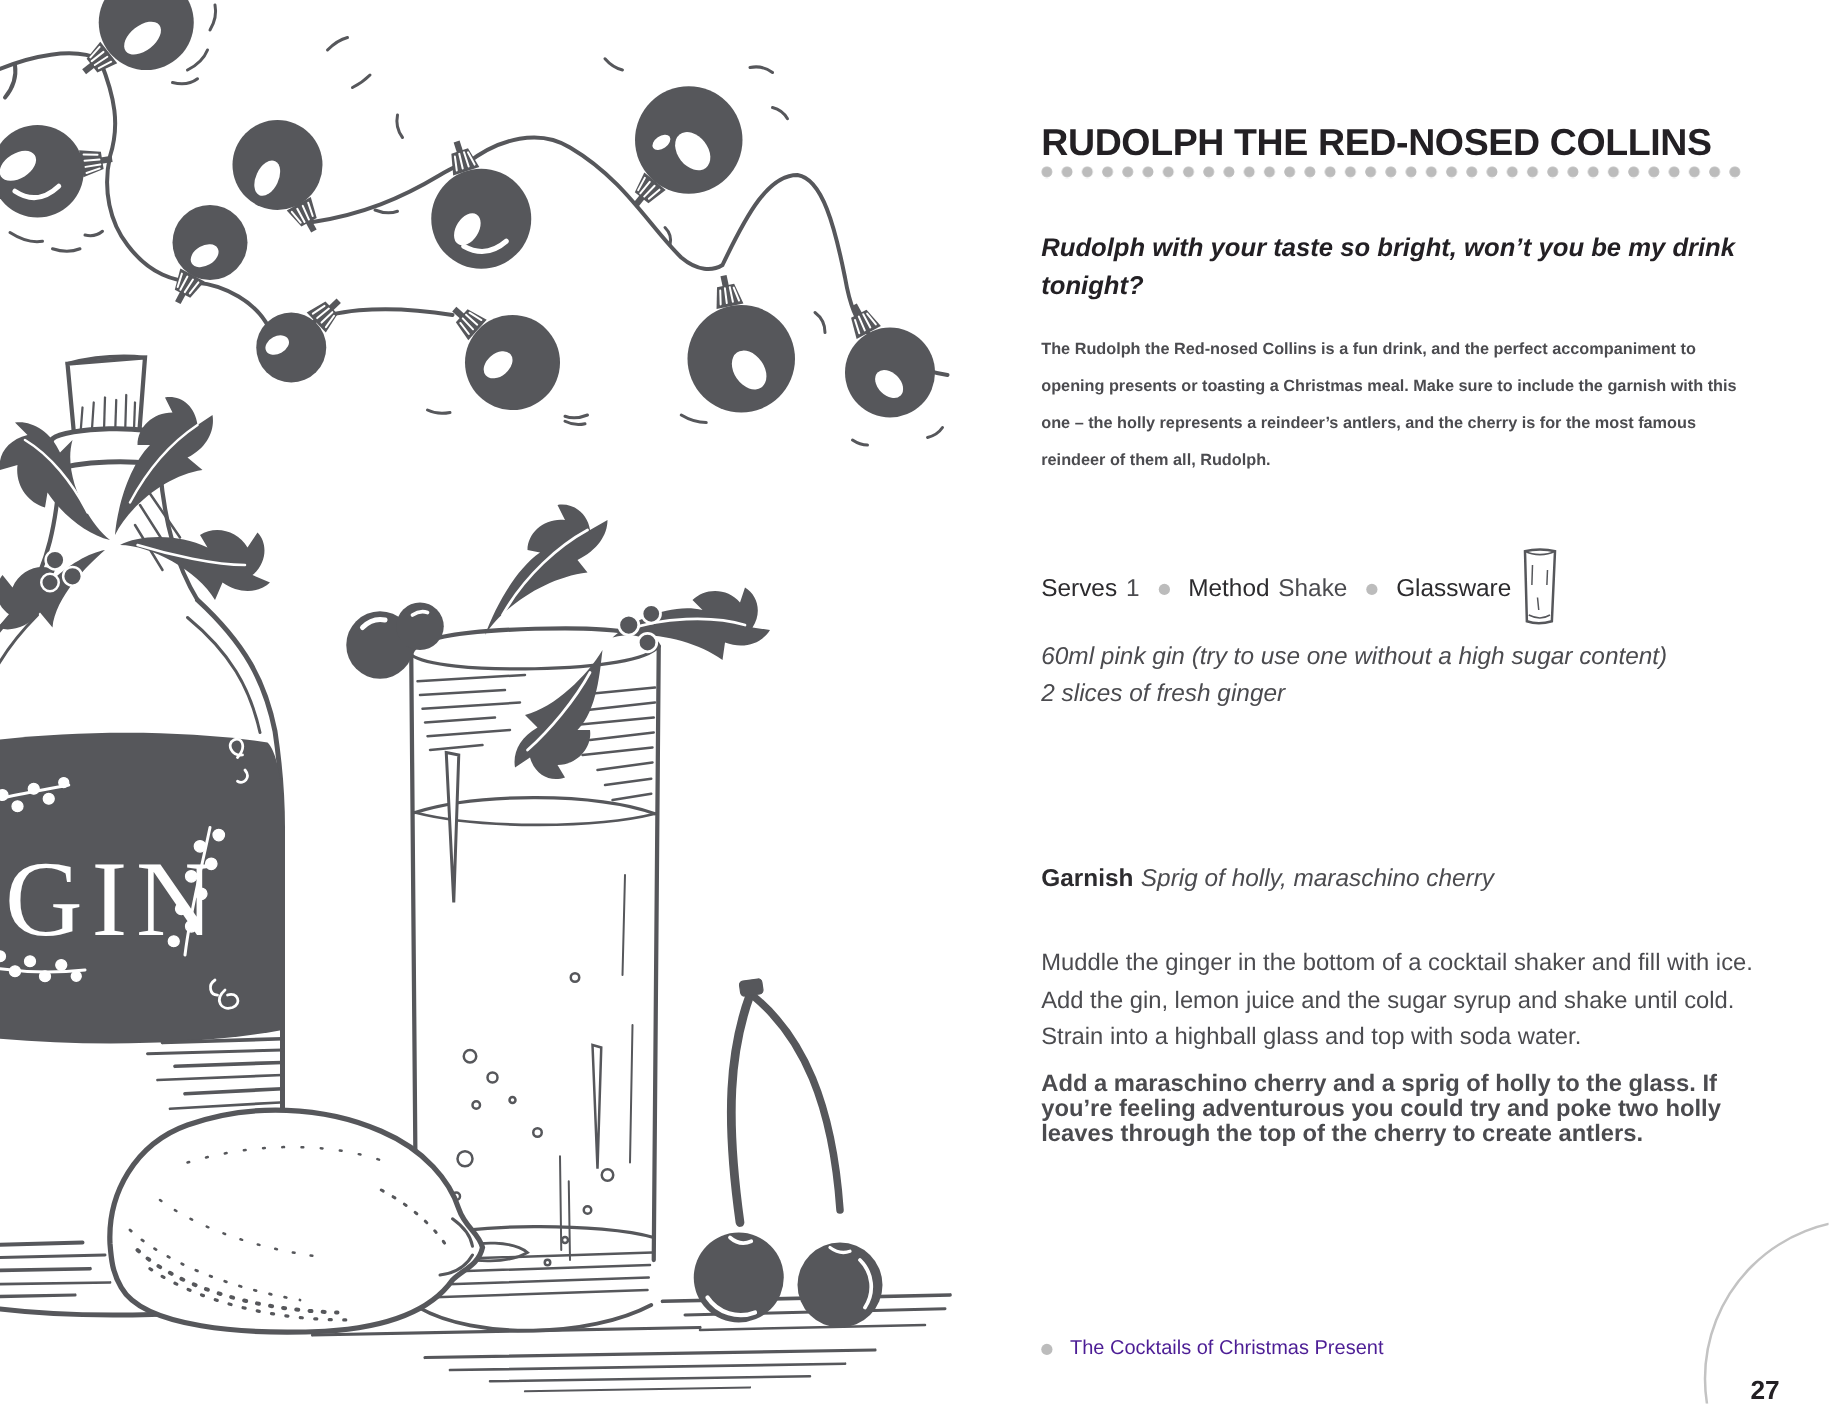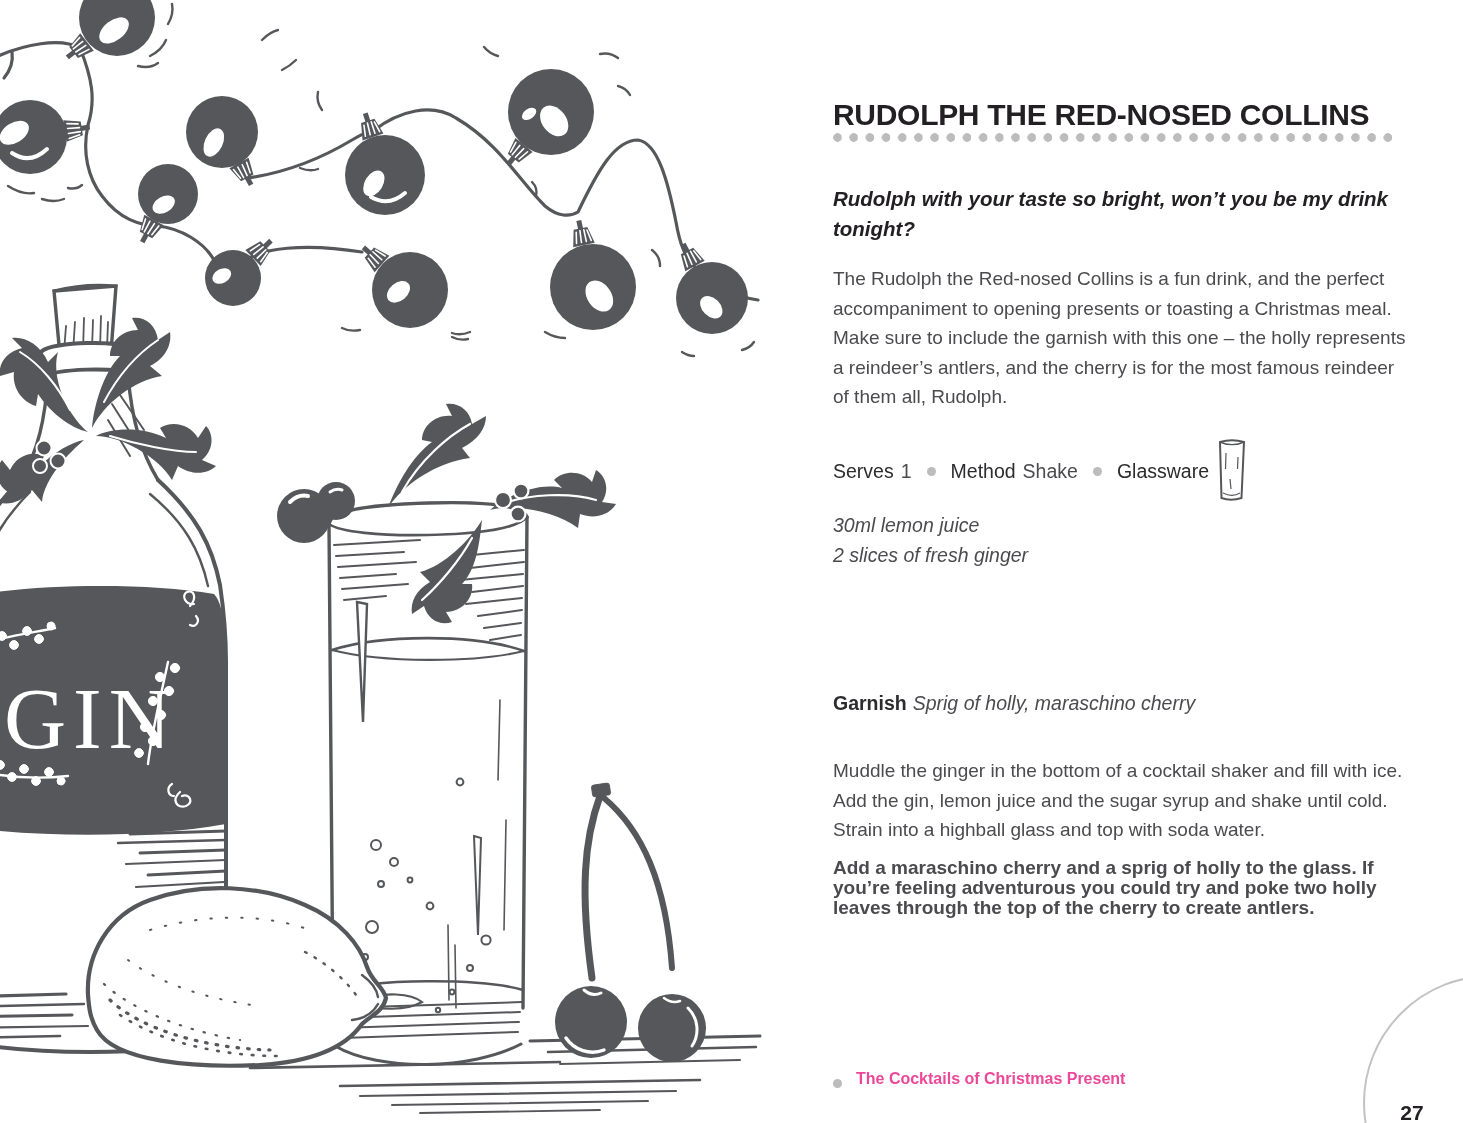--- a/index.html
+++ b/index.html
@@ -7,33 +7,33 @@
         font-family:"Liberation Sans", sans-serif;color:#4b4b4f;}
   .illu{position:absolute;left:0;top:0;width:790px;height:1123px;}
   .col{position:absolute;left:833px;top:0;width:575px;}
   .abs{position:absolute;left:0;}
   .title{top:98px;font-size:30px;font-weight:800;letter-spacing:-0.3px;color:#232024;white-space:nowrap;}
   .dotrow{top:133px;width:566px;height:10px;
      background-image:radial-gradient(circle at 4.5px 4.5px,#bcbcbc 4px,rgba(0,0,0,0) 4.6px);
      background-size:16.2px 10px;background-repeat:repeat-x;}
   .tagline{top:184px;width:560px;font-size:20.5px;font-weight:700;font-style:italic;
      line-height:30px;color:#232024;}
-  .intro{top:264px;width:575px;font-size:19px;font-weight:400;line-height:29.5px;}
+  .intro{top:264px;width:575px;font-size:13px;font-weight:700;line-height:29.5px;}
   .meta{top:446px;display:flex;align-items:center;height:50px;font-size:19.5px;white-space:nowrap;}
   .meta b{font-weight:400;color:#2c2b2e;}
   .meta .val{margin-left:7px;color:#4b4b4f;}
   .sep{display:inline-block;width:9px;height:9px;border-radius:50%;background:#bcbcbc;margin:0 15px;}
   .glassicon{margin-left:6px;position:relative;top:1px;}
   .ing{top:511px;width:575px;font-size:19.5px;font-style:italic;line-height:29.5px;}
   .garnish{top:692px;font-size:19.5px;}
   .garnish b{font-weight:700;font-style:normal;color:#2c2b2e;}
   .garnish i{font-style:italic;margin-left:6px;}
   .step1{top:756px;width:575px;font-size:19px;font-weight:400;line-height:29.5px;}
   .step2{top:858px;width:575px;font-size:19px;font-weight:700;line-height:20px;}
-  .footer{top:1070px;display:flex;align-items:flex-end;font-size:16px;font-weight:700;color:#ec4899;}
+  .footer{top:1070px;display:flex;align-items:center;font-size:16px;font-weight:400;color:#4c1d95;}
   .fdot{width:9px;height:9px;border-radius:50%;background:#bcbcbc;margin-right:14px;}
   .pagecircle{position:absolute;left:1363px;top:975px;width:252px;height:252px;border-radius:50%;
      border:2px solid #c3c3c3;}
   .pagenum{position:absolute;left:1392px;top:1061px;width:40px;text-align:center;
      font-size:21px;font-weight:800;color:#232024;margin-top:40px;}
 </style>
 </head>
 <body>
 
 <div class="page">
@@ -480,21 +480,21 @@
         <svg width="34" height="62" viewBox="0 0 34 62">
           <path d="M5,3 C12,1 22,1 29,3 L26.5,59 C20,61 12,61 6.5,59 Z" fill="#fff" stroke="#56575b" stroke-width="2"></path>
           <path d="M5,3 C12,6.5 22,6.5 29,3" fill="none" stroke="#56575b" stroke-width="1.4"></path>
           <path d="M11,14 L10.5,30 M15,40 l1,10 M23,18 l-0.5,12" fill="none" stroke="#56575b" stroke-width="1.2"></path>
           <path d="M8,54 C14,57 20,57 25,54" fill="none" stroke="#56575b" stroke-width="1.2"></path>
         </svg>
       </span>
     </div>
 
     <div class="abs ing">
-      <div>30ml lemon juice</div>
+      <div>60ml pink gin (try to use one without a high sugar content)</div>
       <div>2 slices of fresh ginger</div>
     </div>
 
     <div class="abs garnish">
       <b>Garnish</b><i>Sprig of holly, maraschino cherry</i>
     </div>
 
     <div class="abs step1">Muddle the ginger in the bottom of a cocktail shaker and fill with ice. Add the gin, lemon juice and the sugar syrup and shake until cold. Strain into a highball glass and top with soda water.</div>
     <div class="abs step2">Add a maraschino cherry and a sprig of holly to the glass. If you’re feeling adventurous you could try and poke two holly leaves through the top of the cherry to create antlers.</div>
 

